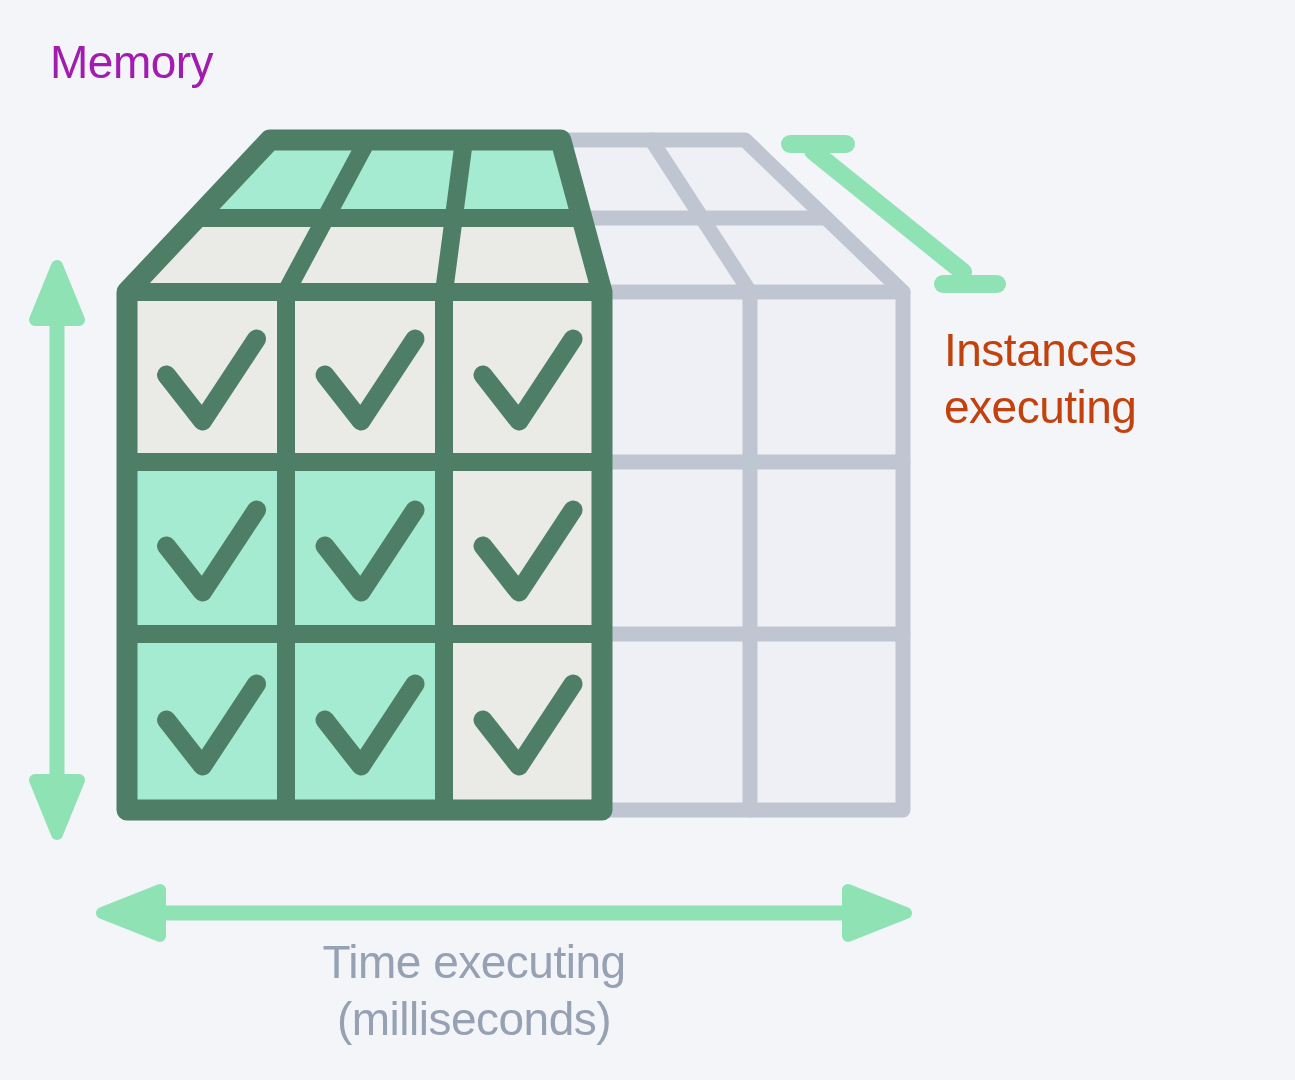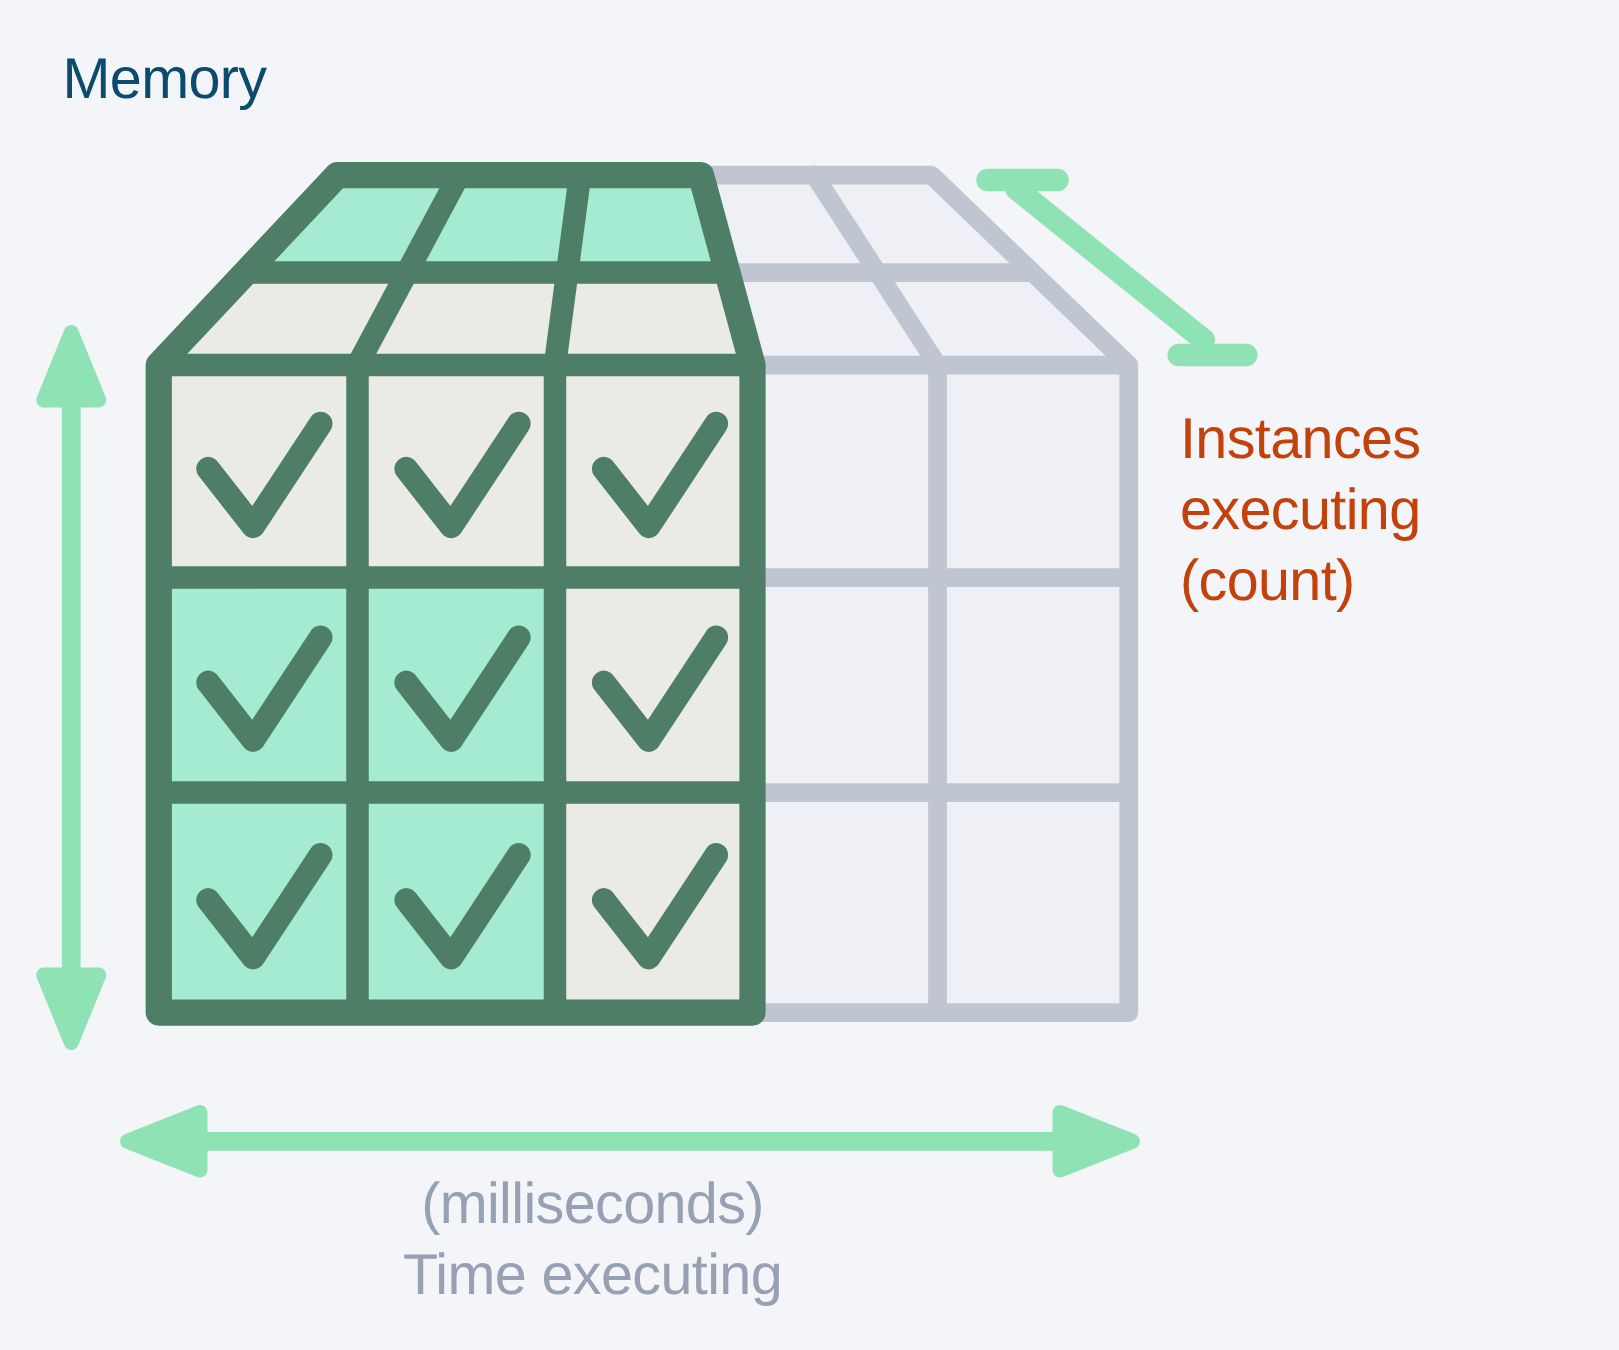--- a/index.html
+++ b/index.html
@@ -99,28 +99,27 @@
         <path d="M 102 913 L 160 890 L 160 936 Z" fill="#8FE2B4" stroke="#8FE2B4" stroke-width="12" stroke-linejoin="round"></path>
         <path d="M 906 913 L 848 890 L 848 936 Z" fill="#8FE2B4" stroke="#8FE2B4" stroke-width="12" stroke-linejoin="round"></path>
       </g>
     <g id="g-arrow-inst">
         <line x1="813" y1="151" x2="963" y2="272" stroke="#8FE2B4" stroke-width="18" stroke-linecap="round"></line>
         <line x1="790" y1="144" x2="846" y2="144" stroke="#8FE2B4" stroke-width="18" stroke-linecap="round"></line>
         <line x1="943" y1="284" x2="997" y2="284" stroke="#8FE2B4" stroke-width="18" stroke-linecap="round"></line>
       </g>
   </svg>
 
-  <div class="label" style="left: 50px; top: 34px; color: #0c4a6e;">
+  <div class="label" style="left: 50px; top: 34px; color: #a21caf;">
     <span>Memory</span>
   </div>
 
   <div class="label" style="left: 944px; top: 322px; color: #c2410c;">
     <span>Instances</span>
     <span>executing</span>
-    <span>(count)</span>
   </div>
 
   <div class="label centered" style="left: 54px; top: 934px; width: 840px; color: rgb(151, 161, 180);">
+    <span>Time executing</span>
     <span>(milliseconds)</span>
-    <span>Time executing</span>
   </div>
 
 </div>
 
 </body></html>

